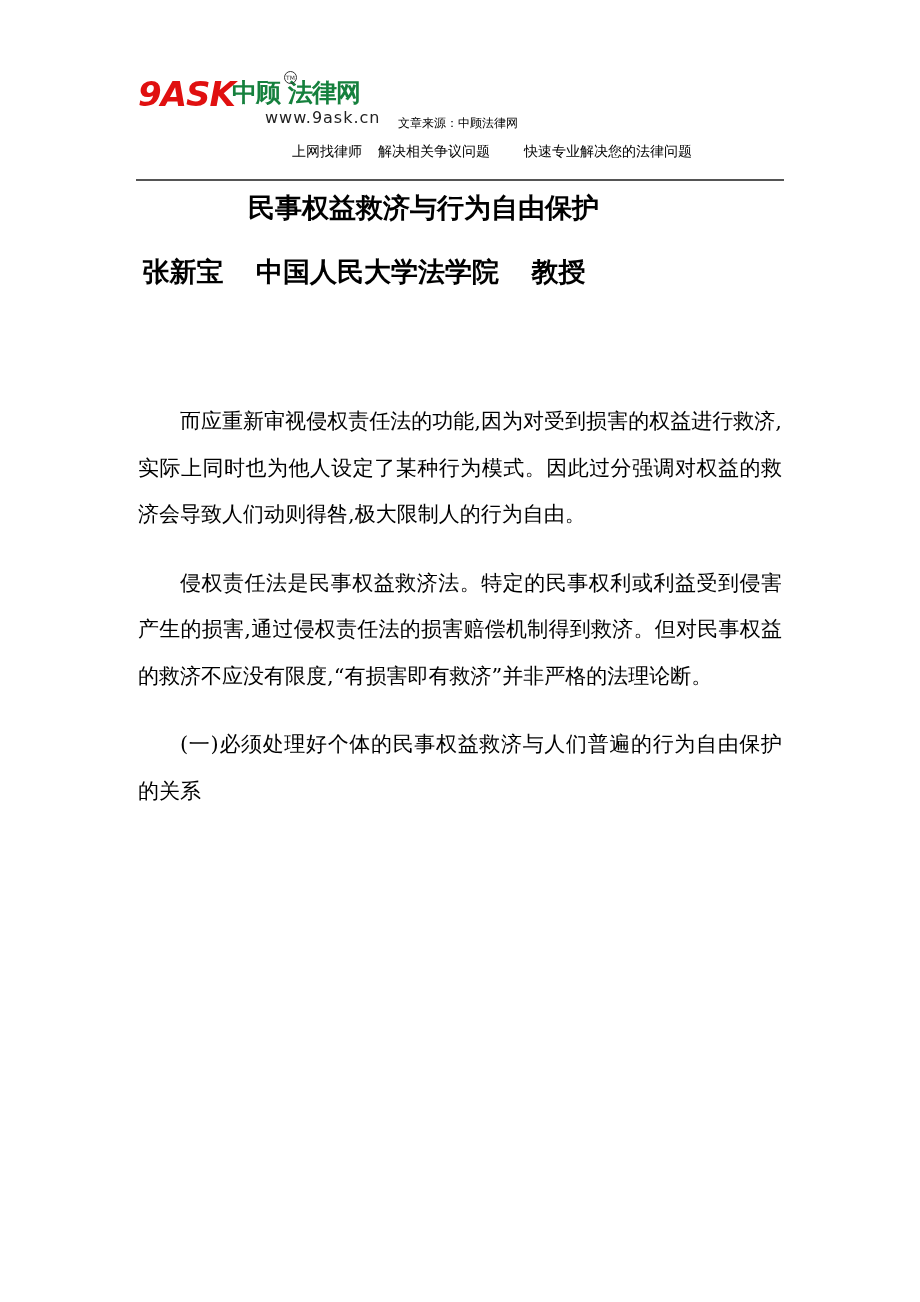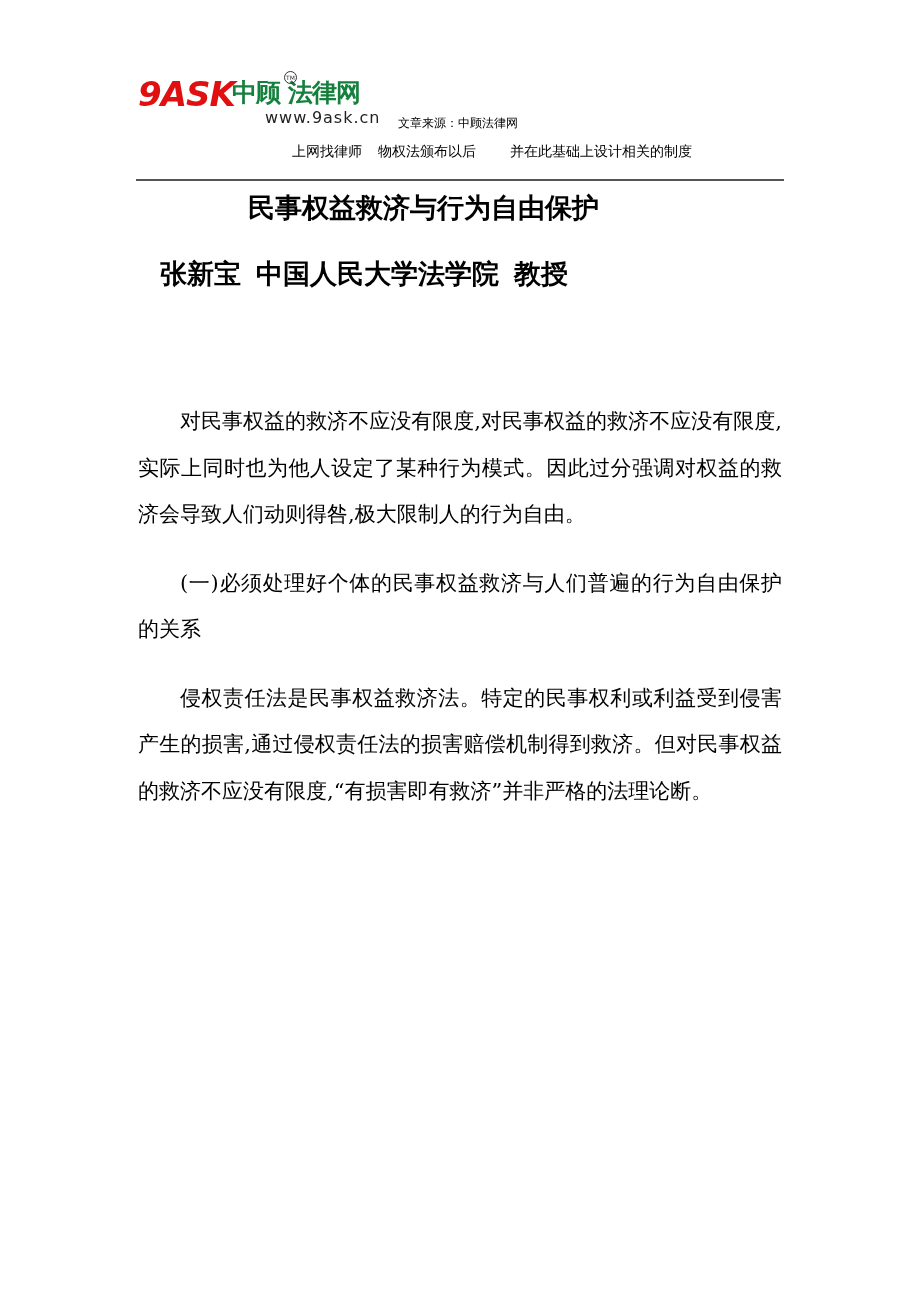--- a/index.html
+++ b/index.html
@@ -107,21 +107,21 @@
       font-weight: bold;
       font-size: 27px;
       line-height: 40px;
     }
     .author {
       position: absolute;
       left: 0;
       width: 728px;
       top: 254px;
       text-align: center;
-      font-family: Liberation Sans, sans-serif;
+      font-family: Liberation Mono, monospace;
       font-weight: bold;
       font-size: 27px;
       line-height: 40px;
       white-space: pre;
     }
     .body {
       position: absolute;
       left: 138px;
       top: 398px;
       width: 644px;
@@ -139,25 +139,25 @@
 
 <div class="logo">
   <span class="logo-mark">9ASK</span>
   <span class="logo-cn"><span>中顾</span><span class="gap"></span><span>法律网</span></span>
   <span class="logo-tm">TM</span>
   <span class="logo-url">www.9ask.cn</span>
 </div>
 
 <div class="source-line">文章来源：中顾法律网</div>
 
-<div class="slogan-line"><span>上网找律师</span><span class="wide">物权法颁布以后</span><span>并在此基础上设计相关的制度</span></div>
+<div class="slogan-line"><span>上网找律师</span><span class="wide">解决相关争议问题</span><span>快速专业解决您的法律问题</span></div>
 
 <div class="rule"></div>
 
 <h1 class="title" style="margin:0;">民事权益救济与行为自由保护</h1>
 
 <div class="author">张新宝  中国人民大学法学院  教授</div>
 
 <div class="body">
-  <p>对民事权益的救济不应没有限度,对民事权益的救济不应没有限度,实际上同时也为他人设定了某种行为模式。因此过分强调对权益的救济会导致人们动则得咎,极大限制人的行为自由。</p>
+  <p>而应重新审视侵权责任法的功能,因为对受到损害的权益进行救济,实际上同时也为他人设定了某种行为模式。因此过分强调对权益的救济会导致人们动则得咎,极大限制人的行为自由。</p>
+  <p>侵权责任法是民事权益救济法。特定的民事权利或利益受到侵害产生的损害,通过侵权责任法的损害赔偿机制得到救济。但对民事权益的救济不应没有限度,“有损害即有救济”并非严格的法理论断。</p>
   <p>(一)必须处理好个体的民事权益救济与人们普遍的行为自由保护的关系</p>
-  <p>侵权责任法是民事权益救济法。特定的民事权利或利益受到侵害产生的损害,通过侵权责任法的损害赔偿机制得到救济。但对民事权益的救济不应没有限度,“有损害即有救济”并非严格的法理论断。</p>
 </div>
 
 </body></html>

